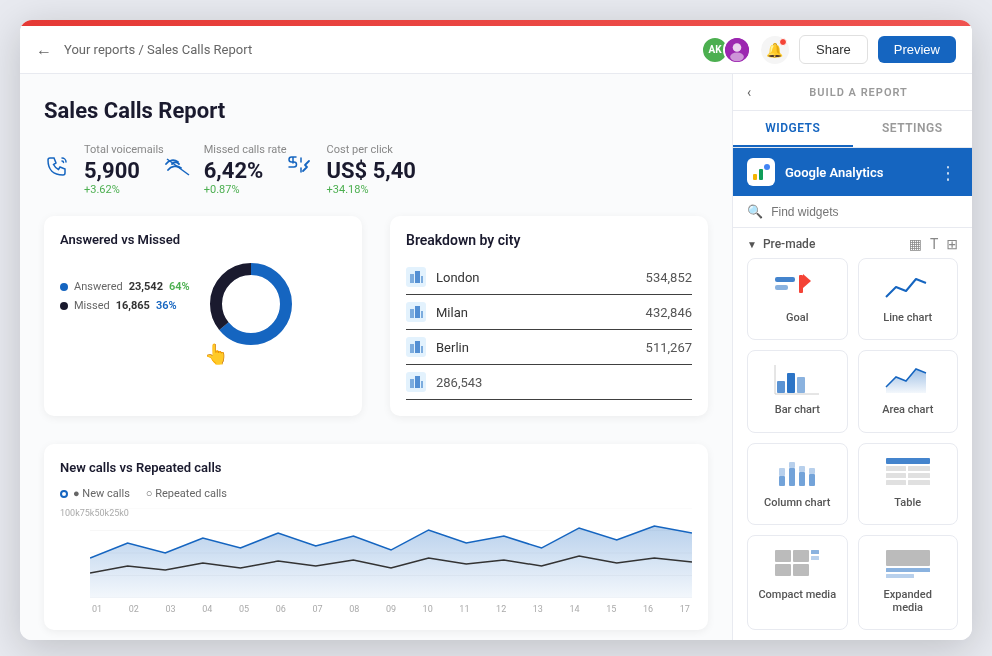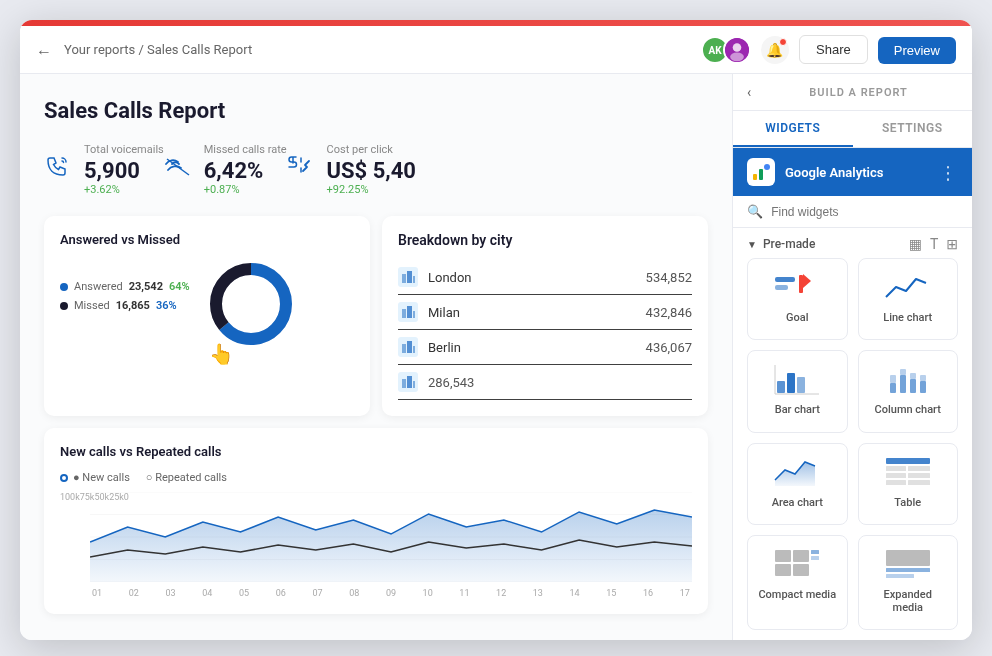--- a/index.html
+++ b/index.html
@@ -40,21 +40,21 @@
       cursor: pointer;
       font-size: 16px;
     }
     .breadcrumb {
       font-size: 13px;
       color: #666;
     }
     .top-nav-right {
       margin-left: auto;
       display: flex;
-      align-items: flex-end;
+      align-items: center;
       gap: 10px;
     }
     .avatar-group {
       display: flex;
       align-items: center;
     }
     .avatar {
       width: 28px;
       height: 28px;
       border-radius: 50%;
@@ -151,21 +151,21 @@
       font-weight: 700;
       color: #1a1a2e;
     }
     .metric-change {
       font-size: 11px;
       color: #4caf50;
     }
     .charts-grid {
       display: grid;
       grid-template-columns: 1fr 1fr;
-      gap: 12px;
+      gap: 28px;
     }
     .chart-card {
       background: #fff;
       border-radius: 10px;
       box-shadow: 0 2px 8px rgba(0,0,0,0.06);
       padding: 16px;
     }
     .chart-title {
       font-size: 13px;
       font-weight: 600;
@@ -488,21 +488,21 @@
           <div class="metric-icon">
             <svg width="28" height="28" viewBox="0 0 28 28" fill="none">
               <path d="M22 8l-4 4 2 2-4 4" stroke="#1565c0" stroke-width="1.8" stroke-linecap="round" stroke-linejoin="round" fill="none"></path>
               <path d="M6 4v6M9 4H4.5A2.5 2.5 0 002 6.5v0A2.5 2.5 0 004.5 9H7a2.5 2.5 0 010 5H2" stroke="#1565c0" stroke-width="1.5" stroke-linecap="round" fill="none"></path>
               <path d="M14 9V5M14 19v-4" stroke="#1565c0" stroke-width="1.5" stroke-linecap="round" fill="none"></path>
             </svg>
           </div>
           <div>
             <div class="metric-label">Cost per click</div>
             <div class="metric-value">US$ 5,40</div>
-            <div class="metric-change">+92.25%</div>
+            <div class="metric-change">+34.18%</div>
           </div>
         </div>
       </div>
 
       <div class="charts-grid">
 
         <div class="chart-card">
           <div class="chart-title">Answered vs Missed</div>
           <div class="donut-section">
             <div>
@@ -562,21 +562,21 @@
             </div>
             <div class="city-row">
               <div class="city-icon">
                 <svg width="14" height="14" viewBox="0 0 14 14">
                     <rect x="1" y="4" width="4" height="9" fill="#1565c0" opacity="0.5"></rect>
                     <rect x="6" y="1" width="5" height="12" fill="#1565c0" opacity="0.7"></rect>
                     <rect x="12" y="6" width="2" height="7" fill="#1565c0" opacity="0.5"></rect>
                   </svg>
               </div>
               <span class="city-name">Berlin</span>
-              <span class="city-value">436,067</span>
+              <span class="city-value">511,267</span>
             </div>
             <div class="city-row">
               <div class="city-icon">
                 <svg width="14" height="14" viewBox="0 0 14 14">
                     <rect x="1" y="4" width="4" height="9" fill="#1565c0" opacity="0.5"></rect>
                     <rect x="6" y="1" width="5" height="12" fill="#1565c0" opacity="0.7"></rect>
                     <rect x="12" y="6" width="2" height="7" fill="#1565c0" opacity="0.5"></rect>
                   </svg>
               </div>
               <span class="city-value">286,543</span>
@@ -711,47 +711,47 @@
               <line x1="2" y1="33" x2="46" y2="33" stroke="#ccc" stroke-width="1"></line>
               <line x1="2" y1="4" x2="2" y2="33" stroke="#ccc" stroke-width="1"></line>
             </svg>
           </div>
           <span class="widget-name">Bar chart</span>
         </div>
 
         <div class="widget-card">
           <div class="widget-icon-area">
             <svg width="48" height="36" viewBox="0 0 48 36">
+              <defs>
+                <linearGradient id="areaGrad" x1="0" y1="0" x2="0" y2="1">
+                  <stop offset="0%" stop-color="#1565c0" stop-opacity="0.4"></stop>
+                  <stop offset="100%" stop-color="#1565c0" stop-opacity="0.05"></stop>
+                </linearGradient>
+              </defs>
+              <path d="M2,26 L12,16 L22,20 L32,8 L42,12 L42,32 L2,32 Z" fill="url(#areaGrad)"></path>
+              <polyline points="2,26 12,16 22,20 32,8 42,12" fill="none" stroke="#1565c0" stroke-width="1.5"></polyline>
+            </svg>
+          </div>
+          <span class="widget-name">Area chart</span>
+        </div>
+
+        <div class="widget-card">
+          <div class="widget-icon-area">
+            <svg width="48" height="36" viewBox="0 0 48 36">
               <rect x="6" y="22" width="6" height="10" rx="1" fill="#1565c0" opacity="0.6"></rect>
               <rect x="6" y="14" width="6" height="8" rx="1" fill="#1565c0" opacity="0.3"></rect>
               <rect x="16" y="14" width="6" height="18" rx="1" fill="#1565c0" opacity="0.6"></rect>
               <rect x="16" y="8" width="6" height="6" rx="1" fill="#1565c0" opacity="0.3"></rect>
               <rect x="26" y="18" width="6" height="14" rx="1" fill="#1565c0" opacity="0.6"></rect>
               <rect x="26" y="12" width="6" height="6" rx="1" fill="#1565c0" opacity="0.3"></rect>
               <rect x="36" y="20" width="6" height="12" rx="1" fill="#1565c0" opacity="0.6"></rect>
               <rect x="36" y="14" width="6" height="6" rx="1" fill="#1565c0" opacity="0.3"></rect>
             </svg>
           </div>
           <span class="widget-name">Column chart</span>
-        </div>
-
-        <div class="widget-card">
-          <div class="widget-icon-area">
-            <svg width="48" height="36" viewBox="0 0 48 36">
-              <defs>
-                <linearGradient id="areaGrad" x1="0" y1="0" x2="0" y2="1">
-                  <stop offset="0%" stop-color="#1565c0" stop-opacity="0.4"></stop>
-                  <stop offset="100%" stop-color="#1565c0" stop-opacity="0.05"></stop>
-                </linearGradient>
-              </defs>
-              <path d="M2,26 L12,16 L22,20 L32,8 L42,12 L42,32 L2,32 Z" fill="url(#areaGrad)"></path>
-              <polyline points="2,26 12,16 22,20 32,8 42,12" fill="none" stroke="#1565c0" stroke-width="1.5"></polyline>
-            </svg>
-          </div>
-          <span class="widget-name">Area chart</span>
         </div>
 
         <div class="widget-card">
           <div class="widget-icon-area">
             <svg width="48" height="36" viewBox="0 0 48 36">
               <rect x="2" y="4" width="44" height="6" rx="1" fill="#1565c0" opacity="0.8"></rect>
               <rect x="2" y="12" width="20" height="5" rx="0.5" fill="#e0e0e0"></rect>
               <rect x="24" y="12" width="22" height="5" rx="0.5" fill="#e0e0e0"></rect>
               <rect x="2" y="19" width="20" height="5" rx="0.5" fill="#e0e0e0"></rect>
               <rect x="24" y="19" width="22" height="5" rx="0.5" fill="#e0e0e0"></rect>

